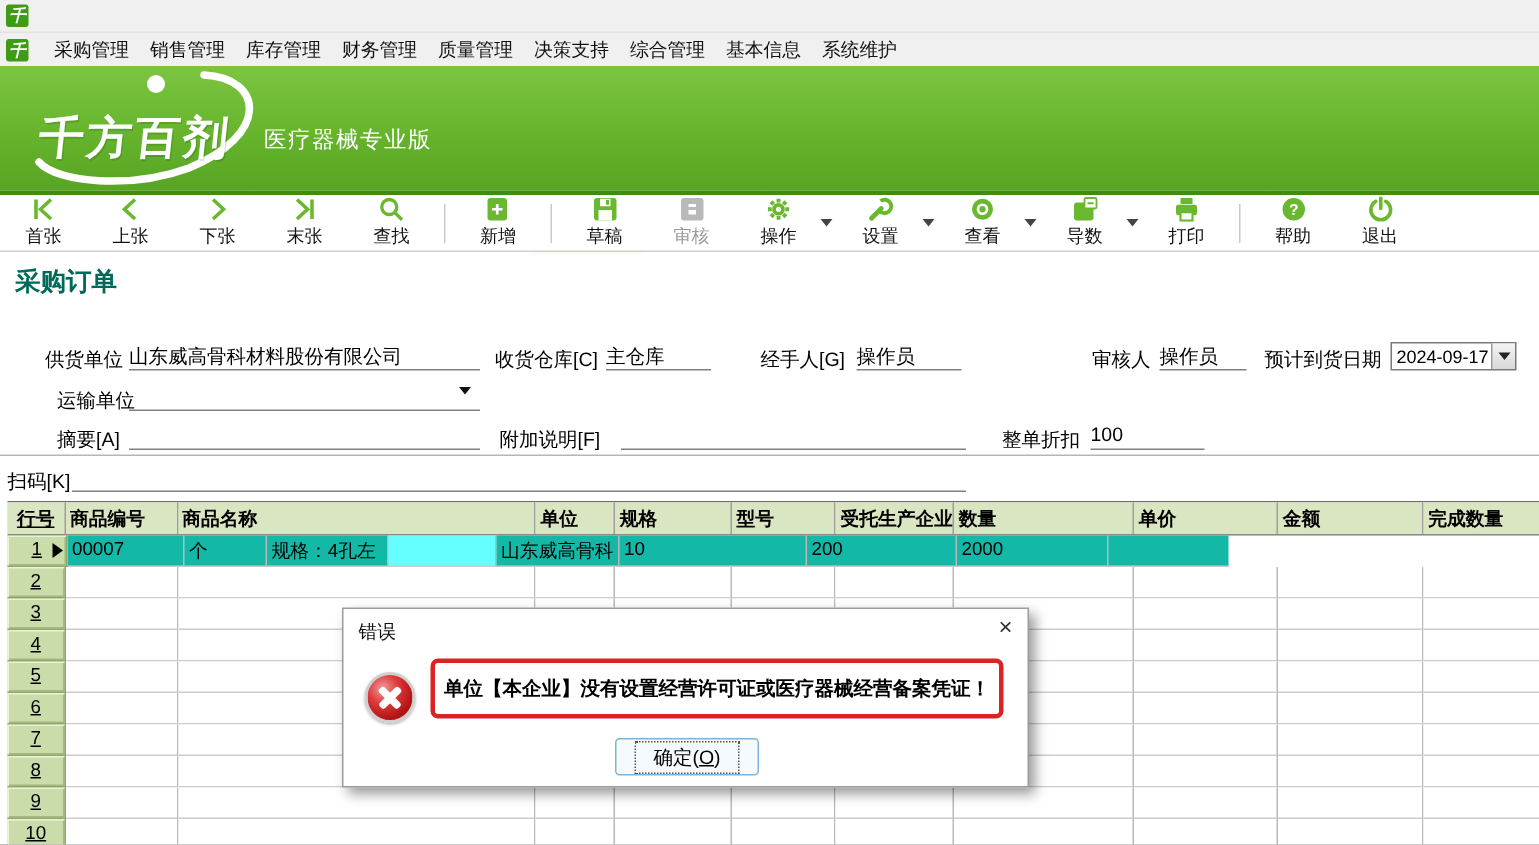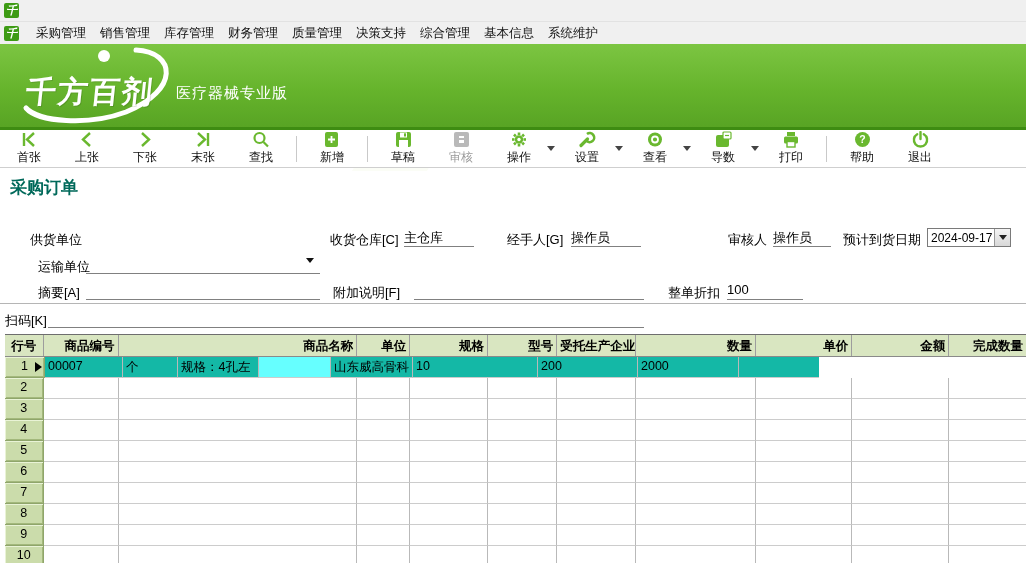--- a/index.html
+++ b/index.html
@@ -59,25 +59,25 @@
   .combo .cbtn{width:16px;background:linear-gradient(180deg,#f4f4f4,#d8d8d8);
     border-left:1px solid #9a9a9a;display:flex;align-items:center;justify-content:center;}
   .divider{position:absolute;left:0;top:303px;width:100%;height:1px;background:#b5b5b5;}
   .dd-caret{position:absolute;}
   
   .grid{position:absolute;left:5px;top:334px;width:1021px;border-top:1px solid #6e6e6e;}
   .grid-row{display:flex;height:21px;}
   .grid-row.header{height:22px;background:#d9e6c1;border-bottom:1px solid #8a8a8a;}
   .cell{border-right:1px solid #b9b9b9;border-bottom:1px solid #cccccc;font-size:12.5px;
     padding:2px 3px 0 3px;white-space:nowrap;overflow:hidden;background:#fff;}
-  .header .cell{background:#d9e6c1;font-weight:bold;text-align:right;border-right:1px solid #9d9d9d;
+  .header .cell{background:#d9e6c1;font-weight:bold;text-align:left;border-right:1px solid #9d9d9d;
     border-bottom:none;padding-top:3px;}
   .cell.num{background:#cbdcab;text-align:center;font-size:12.5px;
     border-right:1px solid #8fa56b;border-bottom:1px solid #8fa56b;
-    box-shadow:inset 1px 1px 0 #e9f3d6, inset -1px -1px 0 #a3b87c;position:relative;}
+    box-shadow:inset 1px 1px 0 #e9f3d6, inset -1px -1px 0 #a3b87c;position:relative;text-decoration:underline;}
   .row1 .cell{background:#14b8a6;}
   .row1 .cell.model{background:#66ffff;}
   .row1 .cell.num{background:#cbdcab;}
   .rowmark{position:absolute;right:2px;top:5px;width:0;height:0;
     border-top:5px solid transparent;border-bottom:5px solid transparent;border-left:7px solid #000;}
   .c0{width:40px;} .c1{width:78px;} .c2{width:249px;} .c3{width:55px;} .c4{width:81px;}
   .c5{width:72px;} .c6{width:82px;} .c7{width:125px;} .c8{width:100px;} .c9{width:101px;} .c10{width:80px;}
   
   .dialog{position:absolute;left:228px;top:405px;width:458px;height:120px;background:#fff;
     border:1px solid #9b9b9b;box-shadow:4px 4px 8px rgba(0,0,0,.4);}
@@ -303,20 +303,21 @@
             <path d="M8.5 1 V8" stroke="#6ab82f" stroke-width="2.4" stroke-linecap="round"></path>
           </svg>
       </span>
       <span class="tb-lbl">退出</span>
     </div>
   </div>
 
   <div class="form-title">采购订单</div>
 
   <div class="flabel" style="left:30px;top:231px;">供货单位</div>
+  <div class="fvalue" style="left:86px;top:229px;width:234px;">山东威高骨科材料股份有限公司</div>
 
   <div class="flabel" style="left:330px;top:231px;">收货仓库[C]</div>
   <div class="fvalue" style="left:404px;top:229px;width:70px;">主仓库</div>
 
   <div class="flabel" style="left:507px;top:231px;">经手人[G]</div>
   <div class="fvalue" style="left:571px;top:229px;width:70px;">操作员</div>
 
   <div class="flabel" style="left:728px;top:231px;">审核人</div>
   <div class="fvalue" style="left:773px;top:229px;width:58px;">操作员</div>
 
@@ -486,14 +487,28 @@
           <div class="cell c5"></div>
           <div class="cell c6"></div>
           <div class="cell c7"></div>
           <div class="cell c8"></div>
           <div class="cell c9"></div>
           <div class="cell c10" style="border-right: none;"></div>
         </div>
       </div>
   </div>
 
+  <div class="dialog">
+    <div class="dlg-title">错误</div>
+    <div class="dlg-close">×</div>
+    <div class="err-icon">
+      <span class="bar b1"></span>
+      <span class="bar b2"></span>
+    </div>
+    <div class="err-msgbox">
+      <span class="err-msg">单位【本企业】没有设置经营许可证或医疗器械经营备案凭证！</span>
+    </div>
+    <div class="ok-btn">
+      <span class="ok-inner"><span>确定(</span><span class="mn">O</span><span>)</span></span>
+    </div>
+  </div>
 
 </div>
 
 </body></html>

